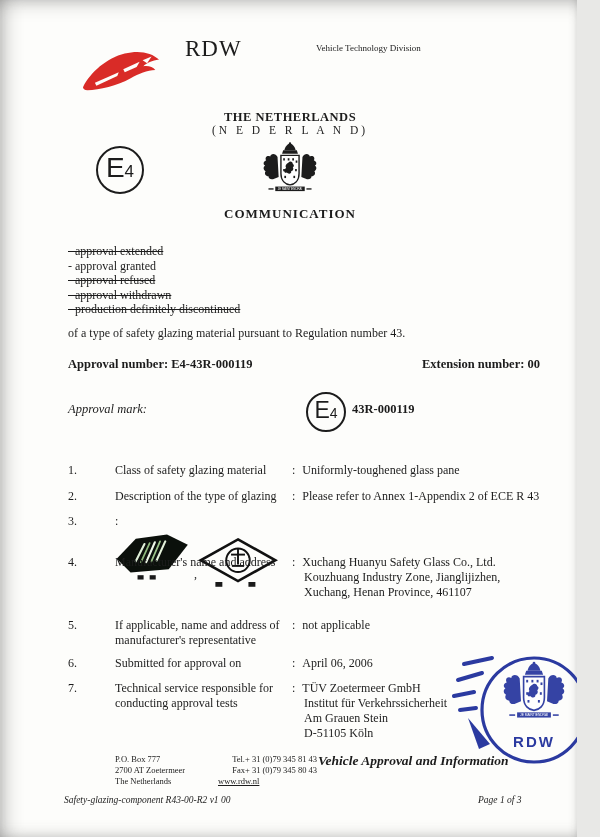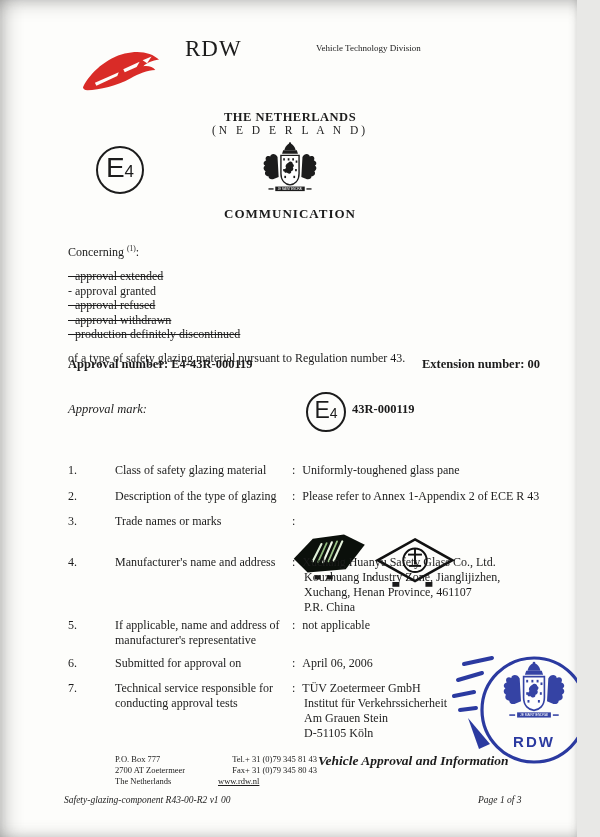--- a/index.html
+++ b/index.html
@@ -122,21 +122,20 @@
       <span class="eD">4</span>
   </div>
 
   <svg class="abs" style="left:256px;top:139px;color:#1c1c1c" width="68" height="60" viewBox="0 0 120 96">
     <use href="#arms"></use>
   </svg>
 
   <div class="abs communication">COMMUNICATION</div>
 
   <div class="abs concerning">
-    <div class="c-label nowrap"><span>Concerning</span> <sup>(1)</sup><span>:</span></div>
     <div class="c-item nowrap struck">- approval extended</div>
     <div class="c-item nowrap">- approval granted</div>
     <div class="c-item nowrap struck">- approval refused</div>
     <div class="c-item nowrap struck">- approval withdrawn</div>
     <div class="c-item nowrap struck">- production definitely discontinued</div>
     <div class="c-subject nowrap">of a type of safety glazing material pursuant to Regulation number 43.</div>
   </div>
 
   <div class="abs appr-num">
     <span>Approval number: E4-43R-000119</span>
@@ -165,21 +164,20 @@
       <div>2.</div>
       <div class="nowrap">Description of the type of glazing</div>
       <div class="val-first nowrap">
           <span>:</span>
           <span class="vtext">Please refer to Annex 1-Appendix 2 of ECE R 43</span>
         </div>
     </div>
 
     <div class="item-row" style="top:59px">
       <div>3.</div>
-      <div class="nowrap">Trade names or marks</div>
       <div>
         <span>:</span>
         <div class="logos">
           <svg width="78" height="50" viewBox="0 0 90 56">
             <polygon points="2,30 24,7 60,2 84,14 62,42 18,46" fill="#0b100b"></polygon>
             <g stroke-linecap="round">
               <line x1="34" y1="13" x2="24" y2="33" stroke="#dff0d8" stroke-width="2.4"></line>
               <line x1="40" y1="12" x2="30" y2="34" stroke="#8fba7e" stroke-width="2"></line>
               <line x1="46" y1="11" x2="36" y2="34" stroke="#eef8e8" stroke-width="2.4"></line>
               <line x1="52" y1="10" x2="42" y2="33" stroke="#9cc48a" stroke-width="2"></line>
@@ -205,21 +203,20 @@
     <div class="item-row" style="top:100px">
       <div>4.</div>
       <div class="nowrap">Manufacturer's name and address</div>
       <div>
         <div class="val-first nowrap">
             <span>:</span>
             <span class="vtext">Xuchang Huanyu Safety Glass Co., Ltd.</span>
           </div>
         <div class="val-rest nowrap">Kouzhuang Industry Zone, Jianglijizhen,</div>
         <div class="val-rest nowrap">Xuchang, Henan Province, 461107</div>
-        <div class="val-rest nowrap">P.R. China</div>
       </div>
     </div>
 
     <div class="item-row" style="top:163px">
       <div>5.</div>
       <div>
         <div class="nowrap">If applicable, name and address of</div>
         <div class="nowrap">manufacturer's representative</div>
       </div>
       <div class="val-first nowrap">

